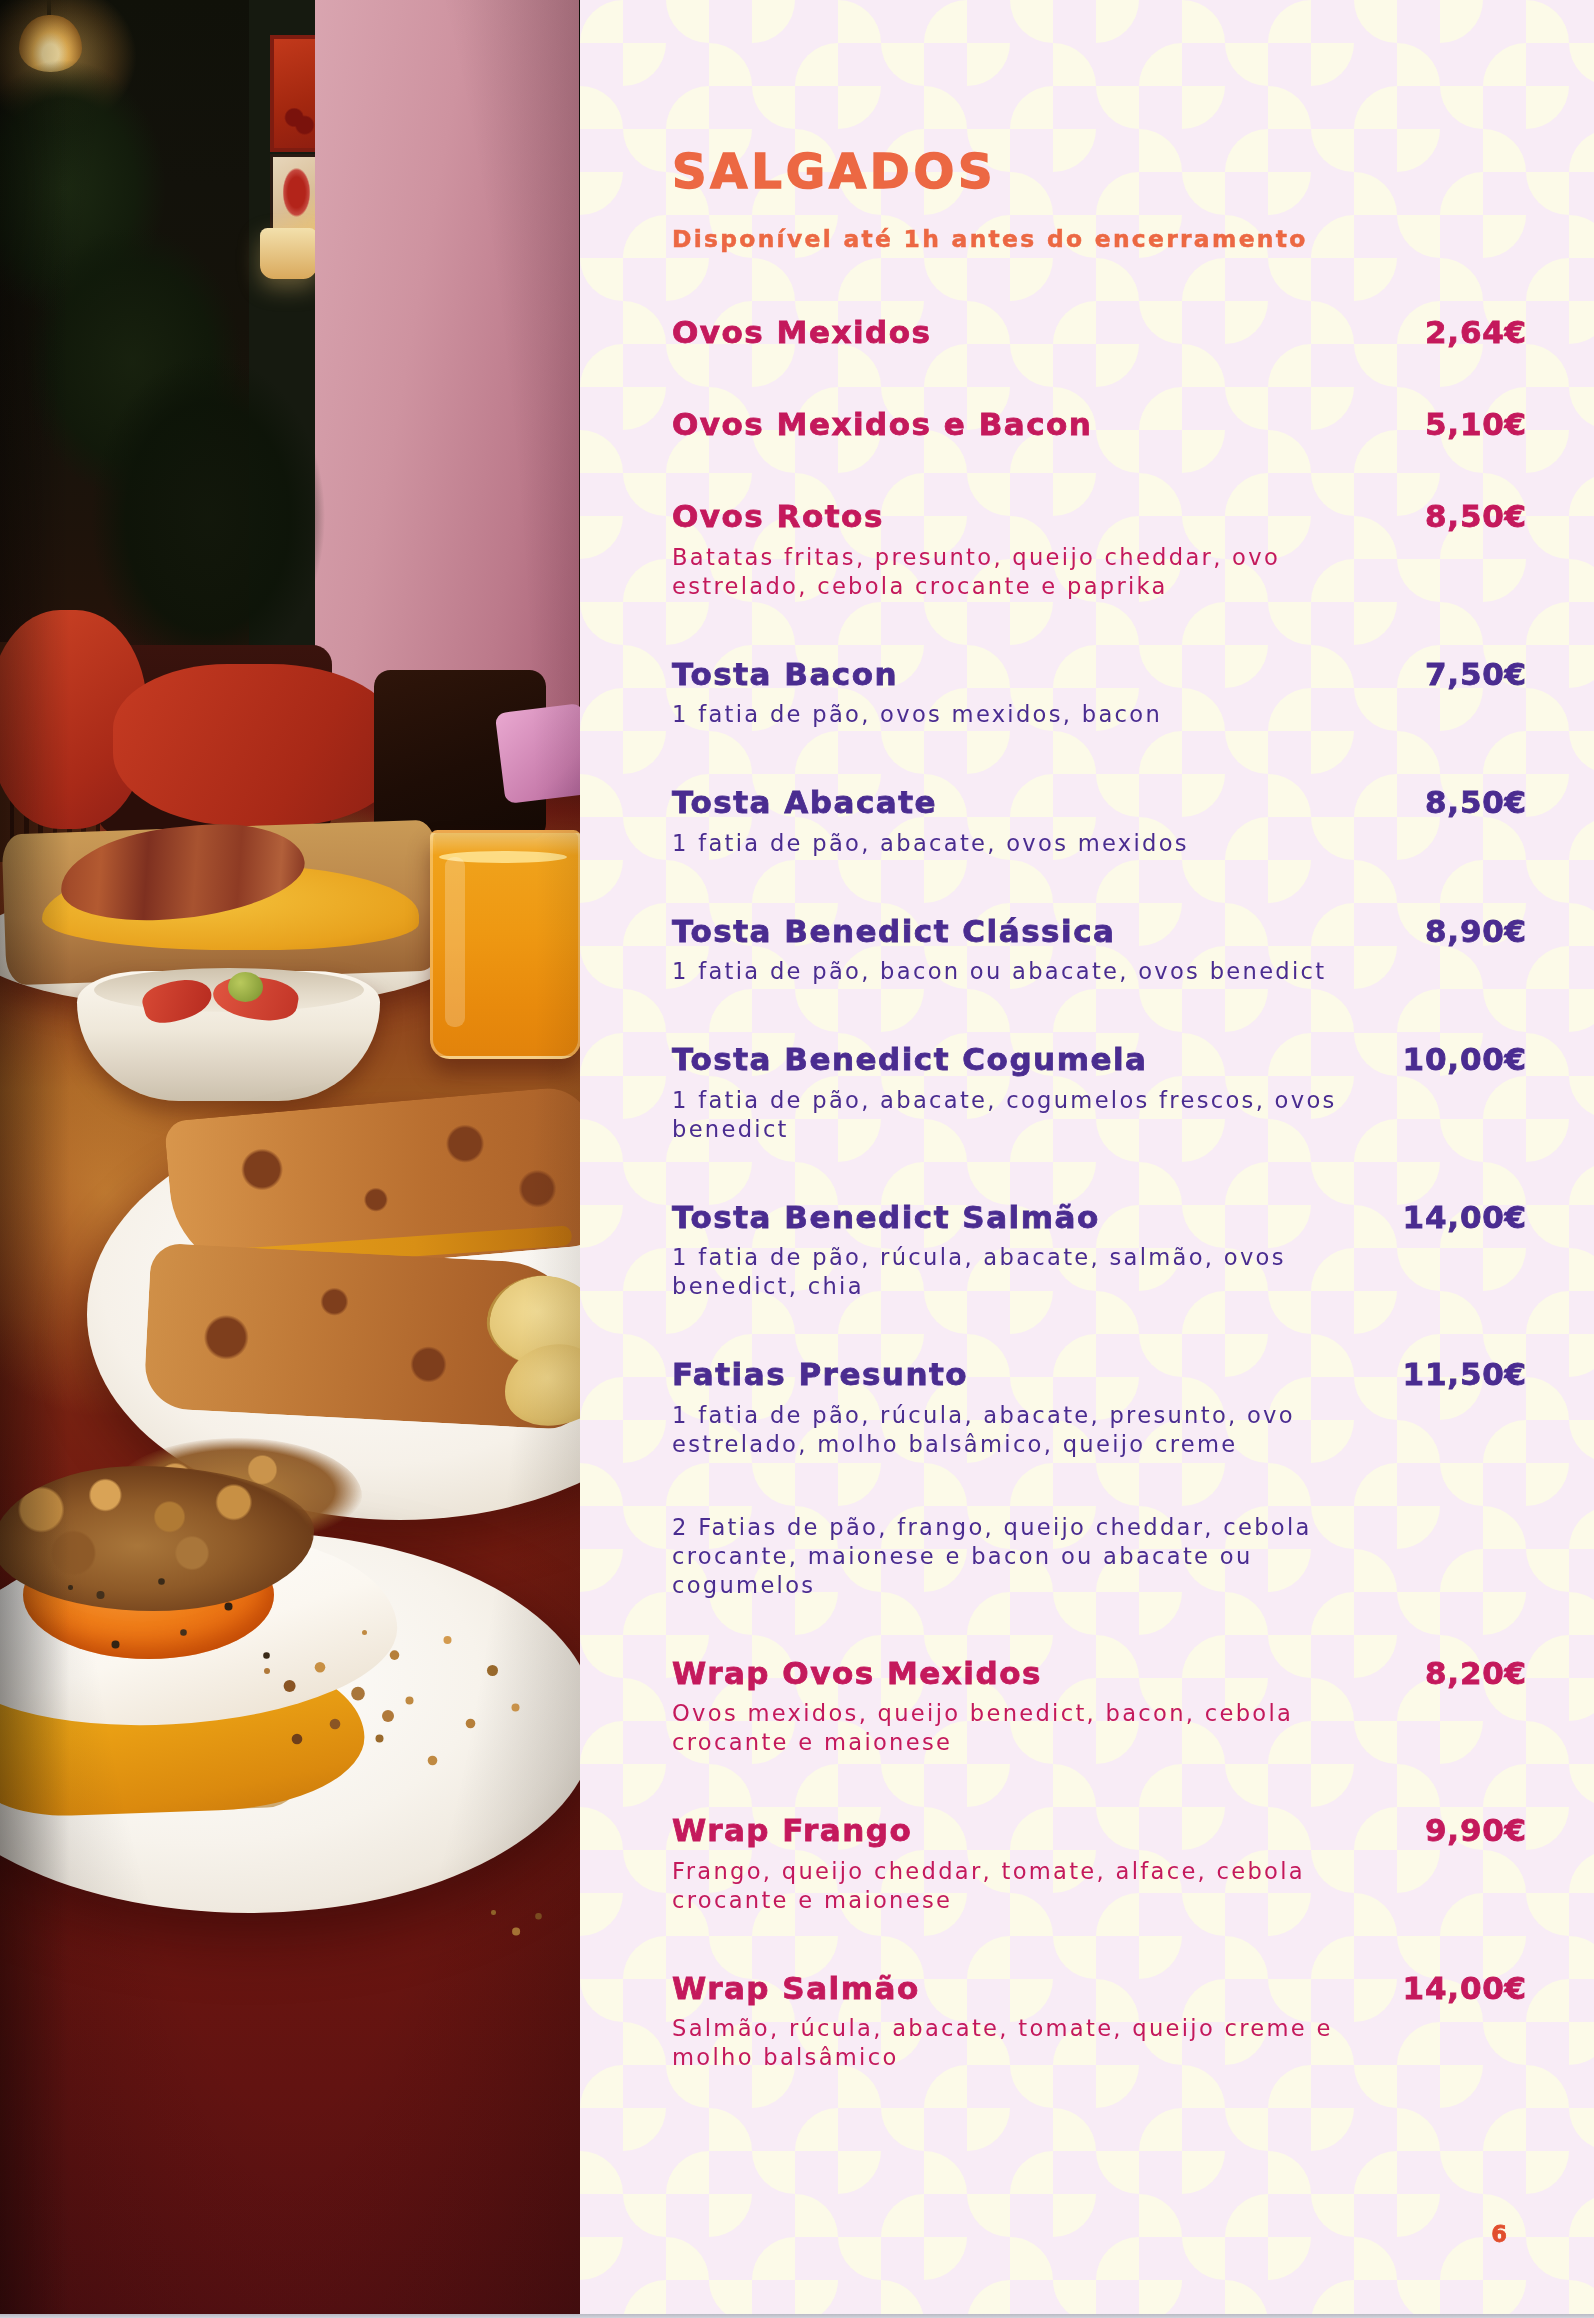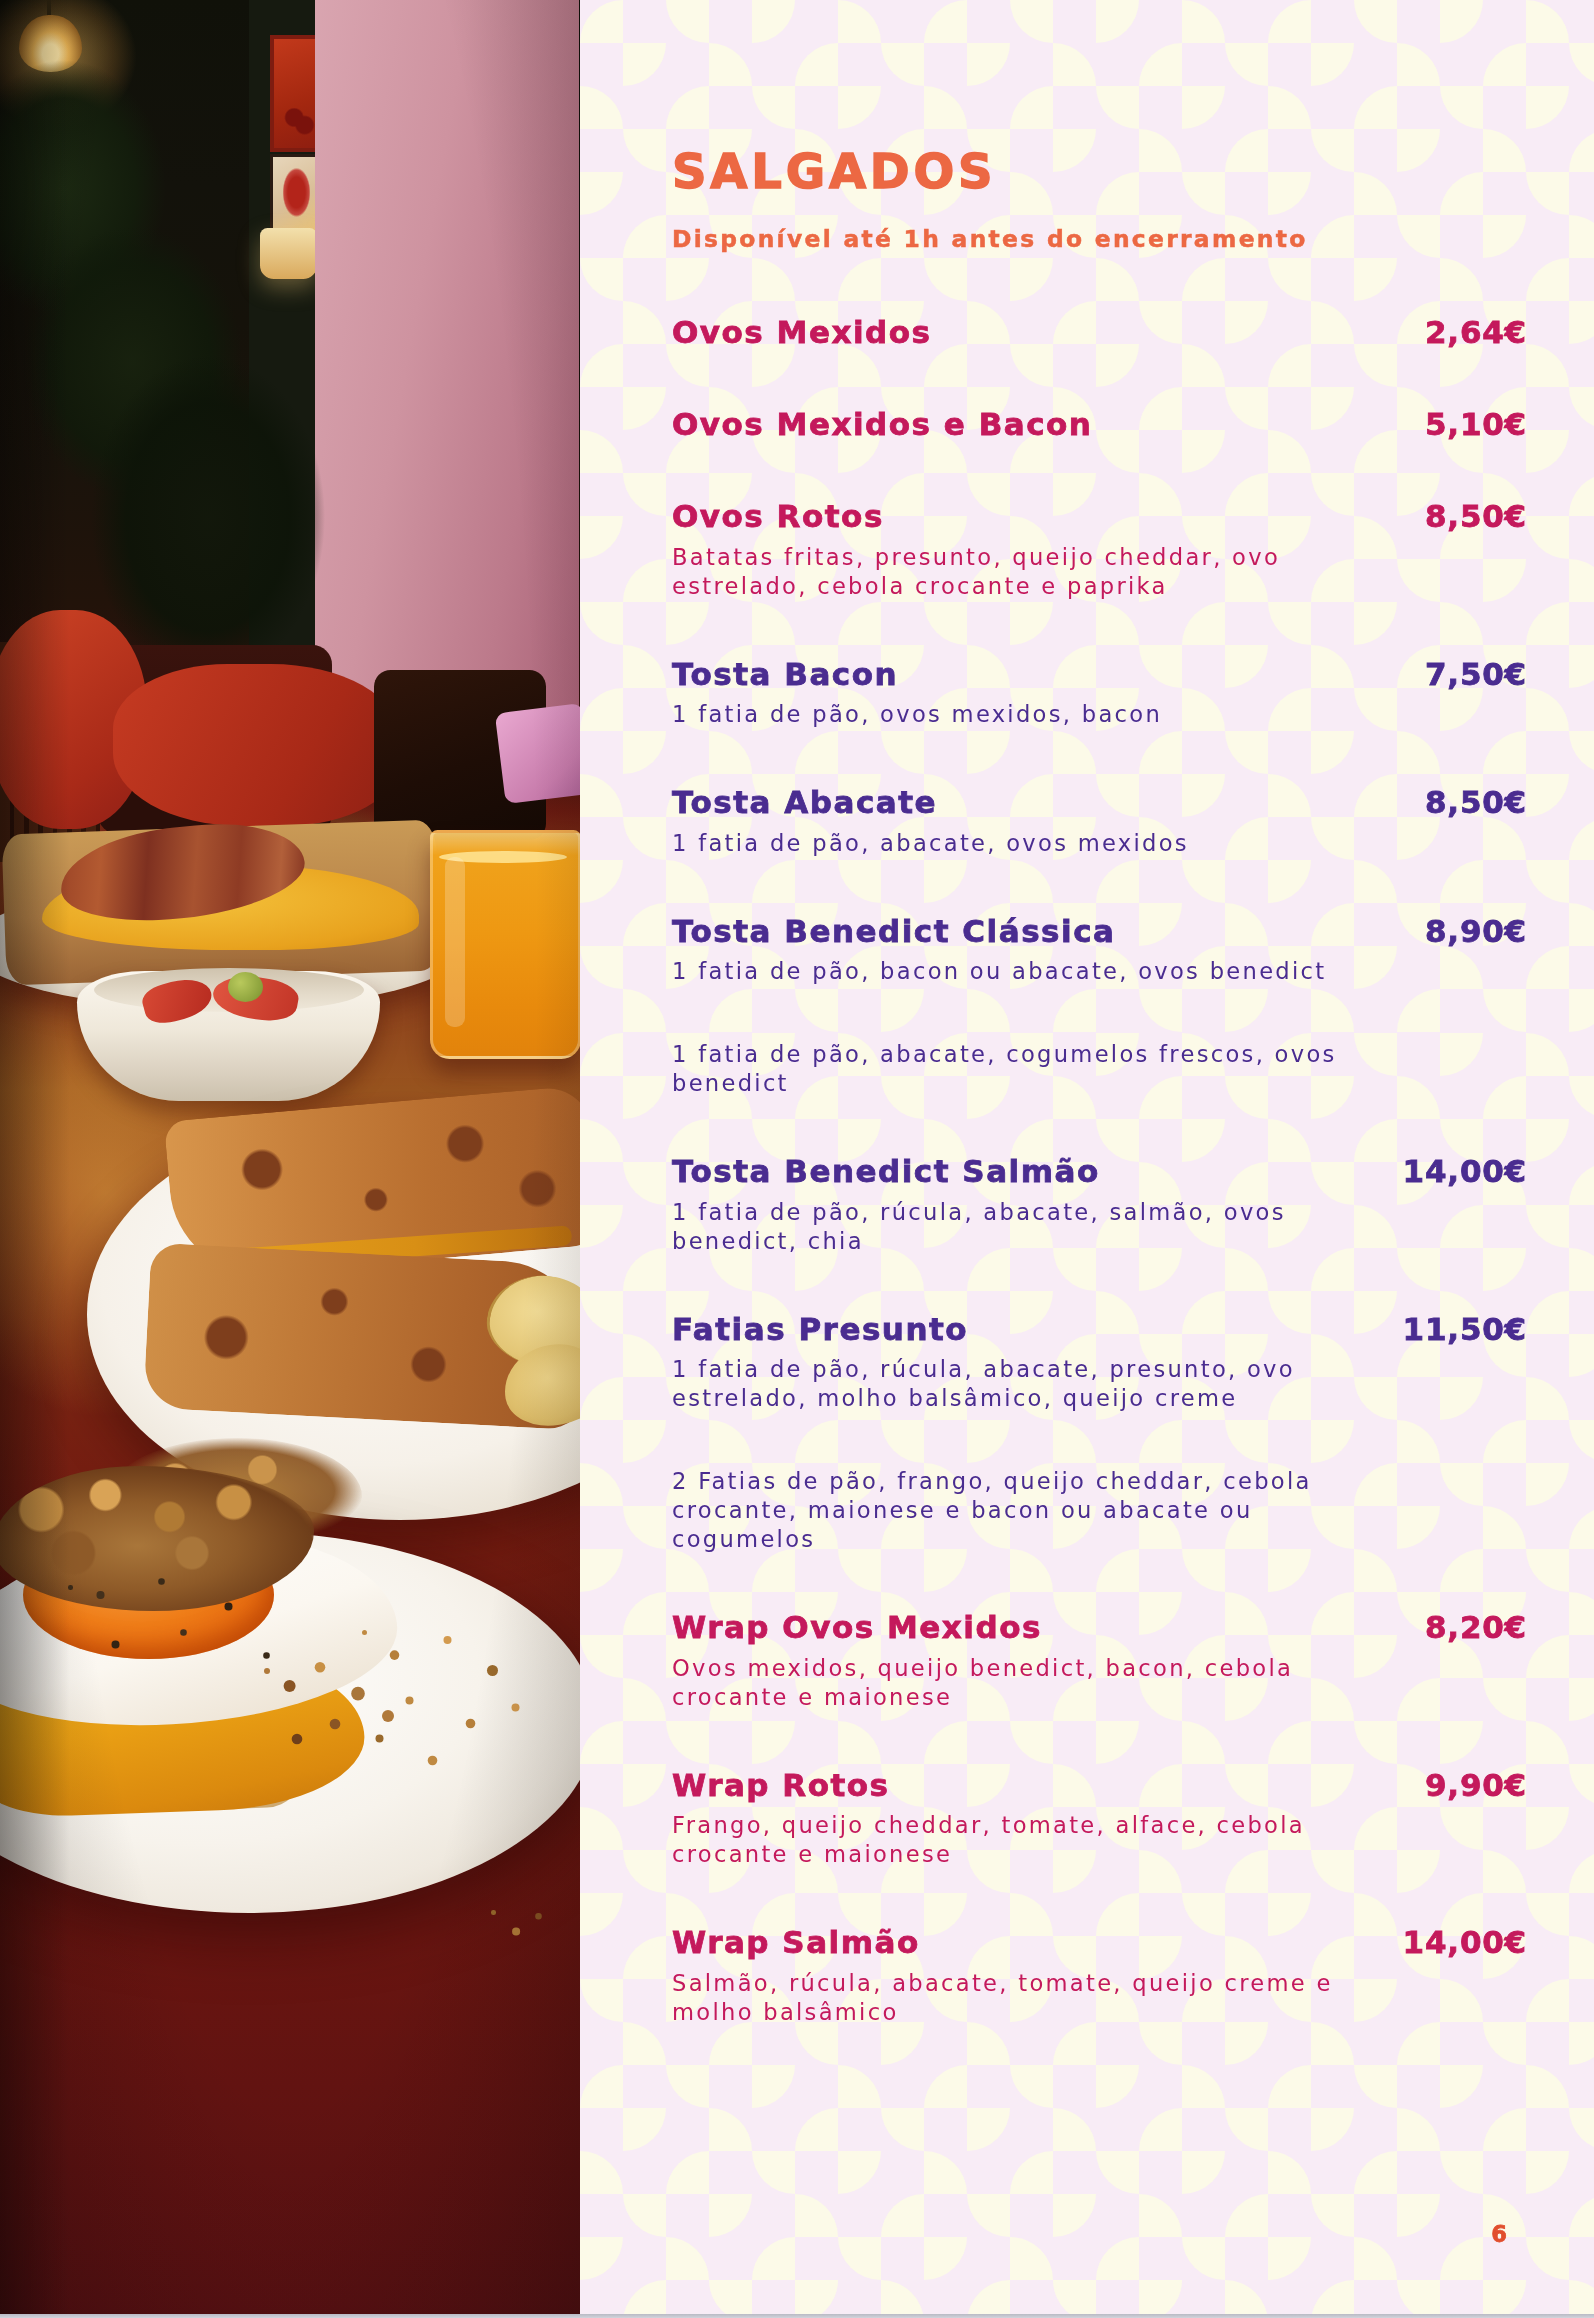--- a/index.html
+++ b/index.html
@@ -939,20 +939,24 @@
             <p class="item-desc">1 fatia de pão, abacate, ovos mexidos</p>
           </div>
           <div class="item item--purple">
             <div class="item-head">
               <span class="item-name">Tosta Benedict Clássica</span>
               <span class="item-price">8,90€</span>
             </div>
             <p class="item-desc">1 fatia de pão, bacon ou abacate, ovos benedict</p>
           </div>
           <div class="item item--purple">
+            <div class="item-head">
+              <span class="item-name">Tosta Benedict Cogumela</span>
+              <span class="item-price">10,00€</span>
+            </div>
             <p class="item-desc">1 fatia de pão, abacate, cogumelos frescos, ovos benedict</p>
           </div>
           <div class="item item--purple">
             <div class="item-head">
               <span class="item-name">Tosta Benedict Salmão</span>
               <span class="item-price">14,00€</span>
             </div>
             <p class="item-desc">1 fatia de pão, rúcula, abacate, salmão, ovos benedict, chia</p>
           </div>
           <div class="item item--purple">
@@ -967,21 +971,21 @@
           </div>
           <div class="item item--magenta">
             <div class="item-head">
               <span class="item-name">Wrap Ovos Mexidos</span>
               <span class="item-price">8,20€</span>
             </div>
             <p class="item-desc">Ovos mexidos, queijo benedict, bacon, cebola crocante e maionese</p>
           </div>
           <div class="item item--magenta">
             <div class="item-head">
-              <span class="item-name">Wrap Rotos</span>
+              <span class="item-name">Wrap Frango</span>
               <span class="item-price">9,90€</span>
             </div>
             <p class="item-desc">Frango, queijo cheddar, tomate, alface, cebola crocante e maionese</p>
           </div>
           <div class="item item--magenta">
             <div class="item-head">
               <span class="item-name">Wrap Salmão</span>
               <span class="item-price">14,00€</span>
             </div>
             <p class="item-desc">Salmão, rúcula, abacate, tomate, queijo creme e molho balsâmico</p>

